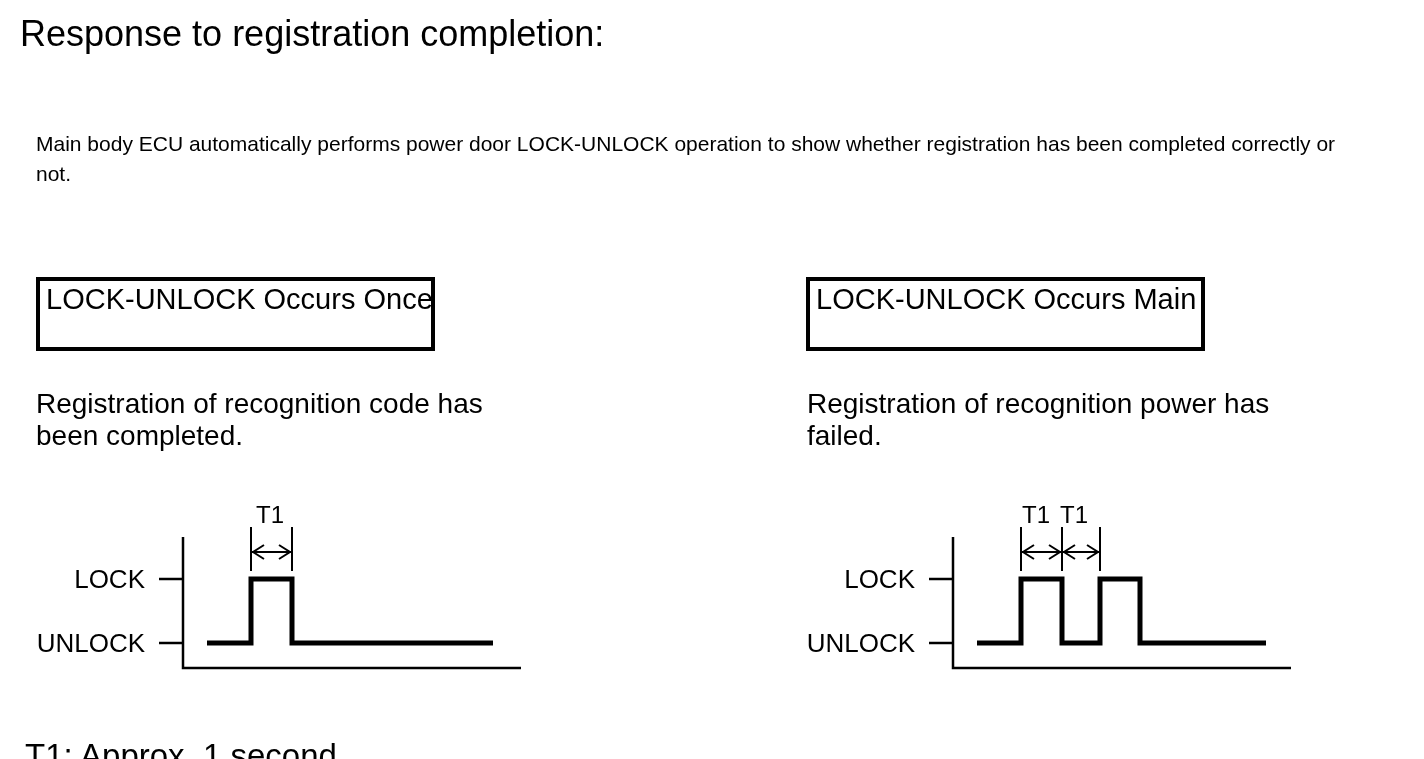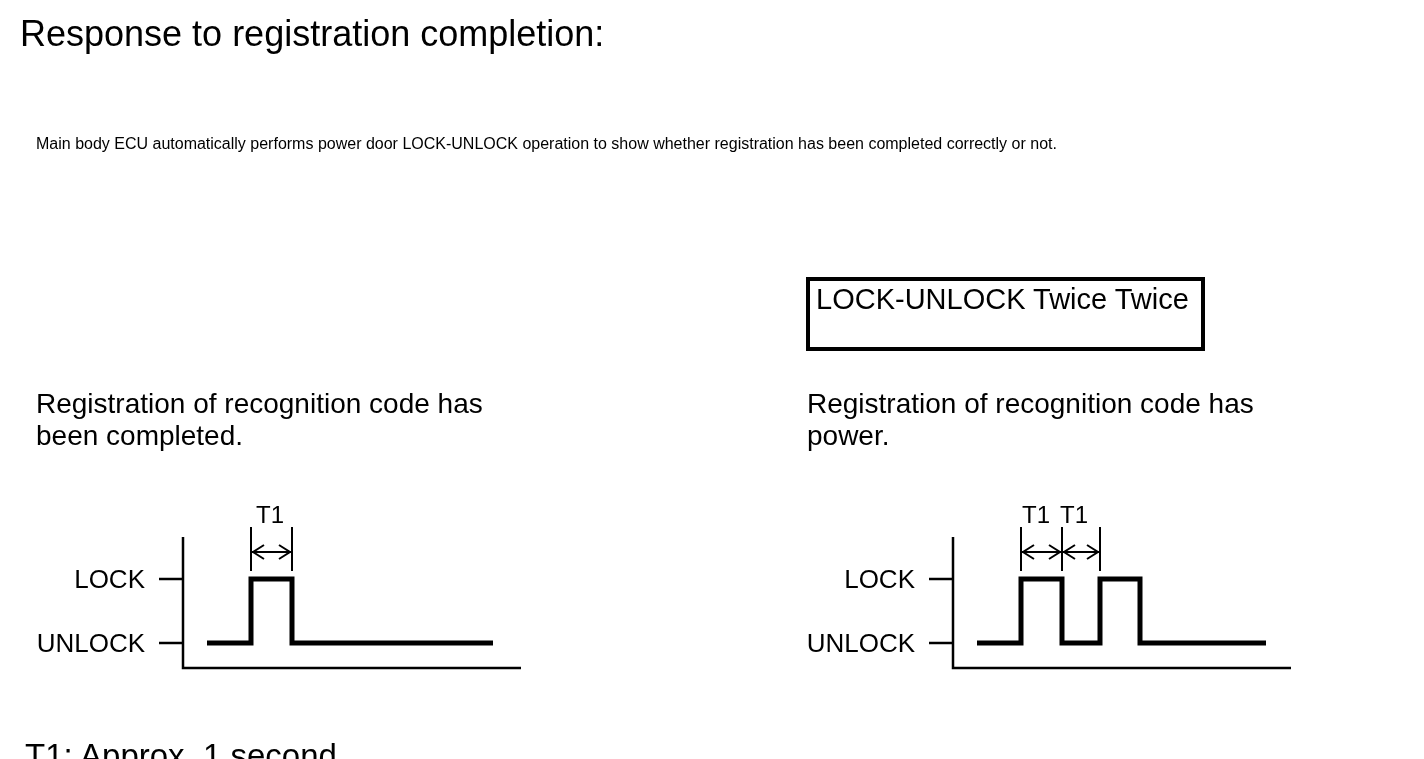--- a/index.html
+++ b/index.html
@@ -21,21 +21,21 @@
     left: 20px;
     top: 14px;
     font-size: 36px;
     line-height: 40px;
     white-space: nowrap;
   }
   .intro {
     left: 36px;
     top: 129px;
     width: 1330px;
-    font-size: 16px;
+    font-size: 21px;
     line-height: 30px;
   }
   .label-box {
     top: 277px;
     width: 399px;
     height: 74px;
     border: 4px solid #000000;
     box-sizing: border-box;
     background: #ffffff;
   }
@@ -82,38 +82,41 @@
 </style>
 </head>
 <body>
 
 <div class="page">
 
   <div class="abs page-title">Response to registration completion:</div>
 
   <div class="abs intro">Main body ECU automatically performs power door LOCK-UNLOCK operation to show whether registration has been completed correctly or not.</div>
 
+  <div class="abs label-box left-col">
+    <span class="box-text">LOCK-UNLOCK Occurs Once</span>
+  </div>
   <div class="abs result-text left-col">Registration of recognition code has been completed.</div>
 
   <svg class="abs wave-svg left-col" viewBox="0 0 505 185" xmlns="http://www.w3.org/2000/svg">
     <text class="level-label" x="120" y="93">LOCK</text>
     <text class="level-label" x="120" y="157">UNLOCK</text>
     <path class="thin" d="M134 84 H158"></path>
     <path class="thin" d="M134 148 H158"></path>
     <path class="thin" d="M158 42 V173 H496"></path>
     <path class="trace" d="M182 148 H226 V84 H267 V148 H468"></path>
     <path class="ann" d="M226 32 V76 M267 32 V76"></path>
     <path class="ann" d="M227 57 H266 M239 50 L228 57 L239 64 M254 50 L265 57 L254 64"></path>
     <text class="t1-label" x="245" y="28">T1</text>
   </svg>
 
   <div class="abs label-box right-col">
-    <span class="box-text">LOCK-UNLOCK Twice Twice</span>
+    <span class="box-text">LOCK-UNLOCK Occurs Main</span>
   </div>
-  <div class="abs result-text right-col">Registration of recognition code has power.</div>
+  <div class="abs result-text right-col">Registration of recognition power has failed.</div>
 
   <svg class="abs wave-svg right-col" viewBox="0 0 505 185" xmlns="http://www.w3.org/2000/svg">
     <text class="level-label" x="120" y="93">LOCK</text>
     <text class="level-label" x="120" y="157">UNLOCK</text>
     <path class="thin" d="M134 84 H158"></path>
     <path class="thin" d="M134 148 H158"></path>
     <path class="thin" d="M158 42 V173 H496"></path>
     <path class="trace" d="M182 148 H226 V84 H267 V148 H305 V84 H345 V148 H471"></path>
     <path class="ann" d="M226 32 V76 M267 32 V76 M305 32 V76"></path>
     <path class="ann" d="M227 57 H266 M239 50 L228 57 L239 64 M254 50 L265 57 L254 64"></path>

